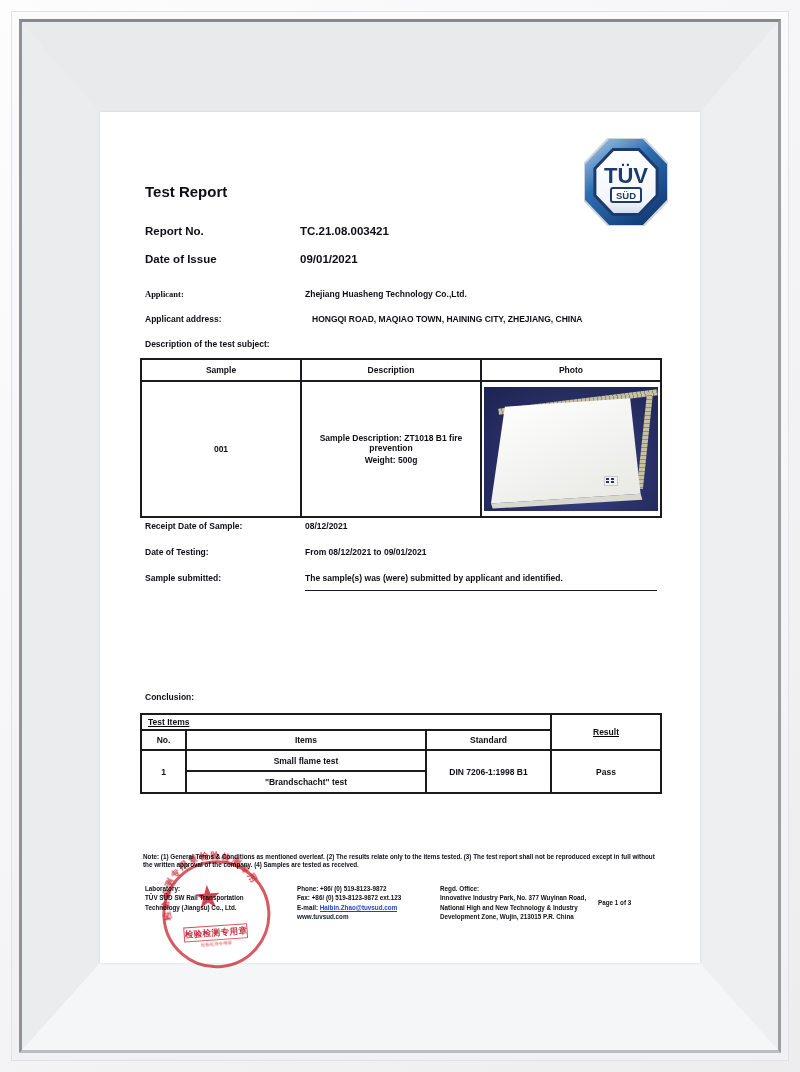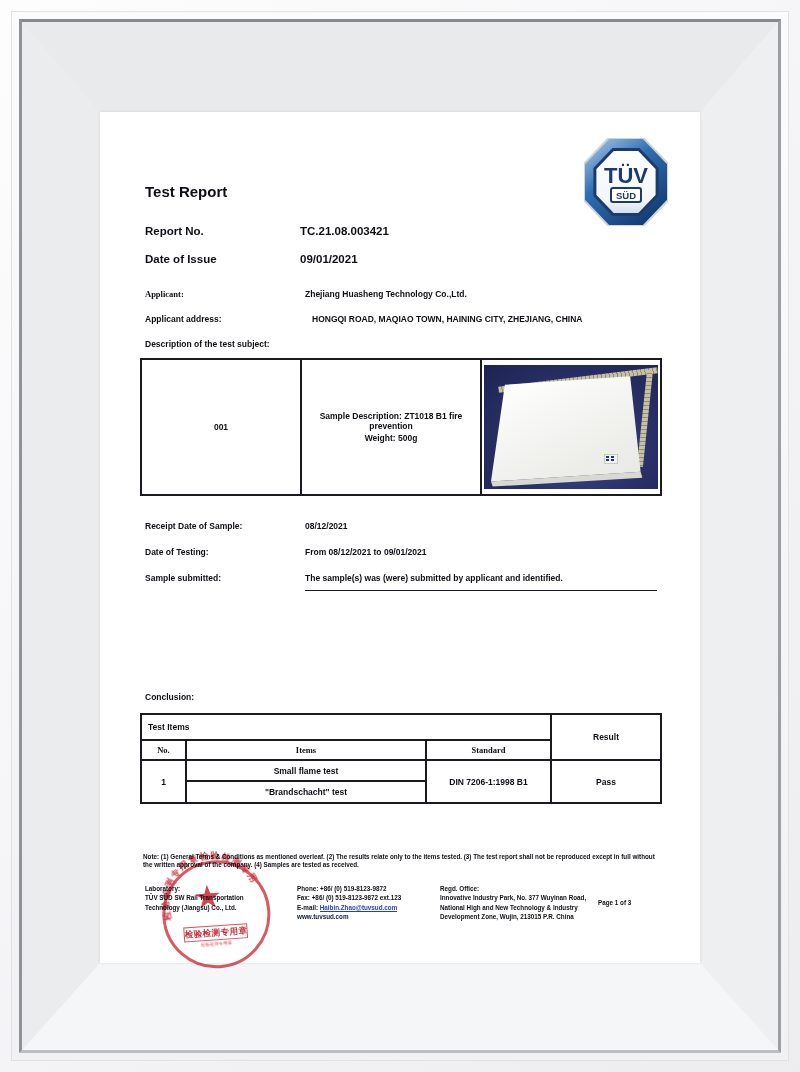--- a/index.html
+++ b/index.html
@@ -104,20 +104,25 @@
 
     <div class="t s85" style="left:45px;top:228px;">Description of the test subject:</div>
 
     <table class="doc-table" style="left:40px;top:246px;width:520px;">
       <colgroup>
           <col style="width:160px">
           <col style="width:180px">
           <col style="width:180px">
         </colgroup>
       <tbody>
+          <tr style="height:22px;">
+        <th>Sample</th>
+        <th>Description</th>
+        <th>Photo</th>
+      </tr>
       <tr style="height:136px;">
         <td>001</td>
         <td>
           <div class="wrap" style="padding:0 14px;">Sample Description: ZT1018 B1 fire prevention</div>
           <div style="margin-top:2px;">Weight: 500g</div>
         </td>
         <td class="photo-cell">
           <div class="sample-photo">
             <div class="ruler-a"></div>
             <div class="ruler-b"></div>
@@ -145,25 +150,25 @@
     <div class="t s85" style="left:45px;top:581px;">Conclusion:</div>
 
     <table class="doc-table" style="left:40px;top:601px;width:520px;">
       <colgroup>
           <col style="width:45px">
           <col style="width:240px">
           <col style="width:125px">
           <col style="width:110px">
         </colgroup>
       <tbody>
-          <tr style="height:26px;">
+          <tr style="height:16px;text-decoration:underline;">
         <td colspan="3" style="text-align:left;padding-left:6px;">Test Items</td>
         <td rowspan="2">Result</td>
       </tr>
-      <tr style="height:20px;font-family:Liberation Serif, serif;">
+      <tr style="height:20px;">
         <td>No.</td>
         <td>Items</td>
         <td>Standard</td>
       </tr>
       <tr style="height:21px;">
         <td rowspan="2">1</td>
         <td>Small flame test</td>
         <td rowspan="2">DIN 7206-1:1998 B1</td>
         <td rowspan="2">Pass</td>
       </tr>

